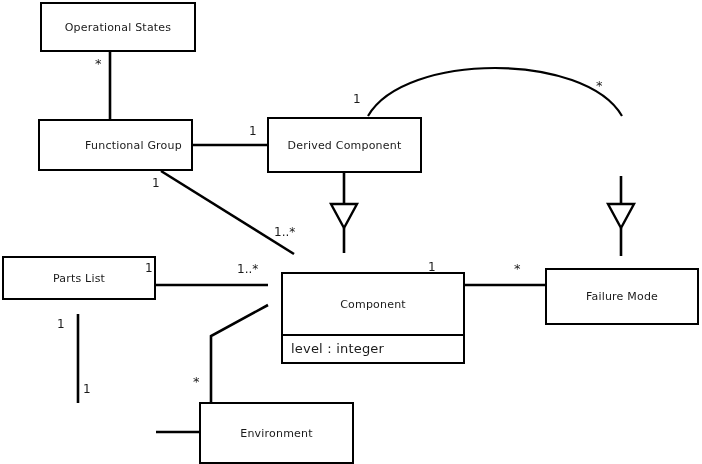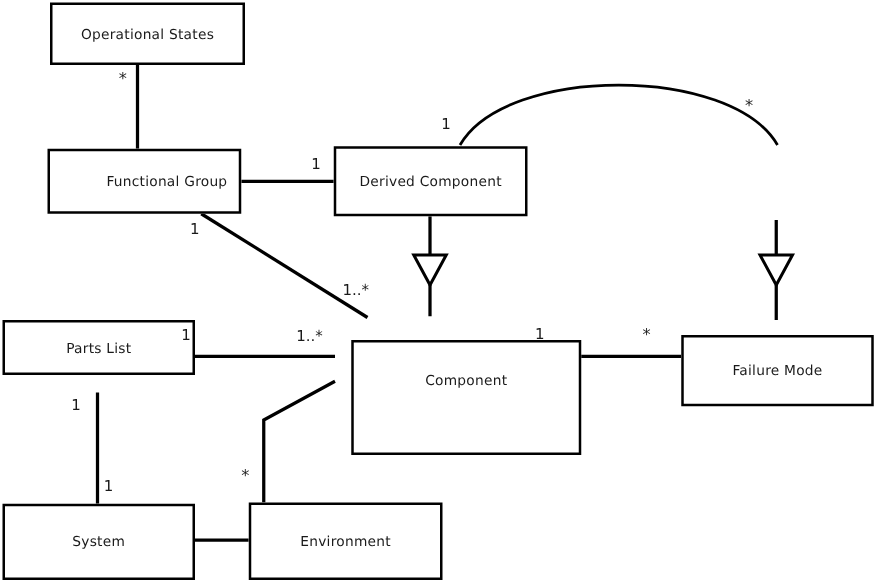--- a/index.html
+++ b/index.html
@@ -91,29 +91,27 @@
     <div class="uml-name">Derived Component</div>
   </div>
 
 
   <div class="uml-class" style="left:2px;top:256px;width:154px;height:44px;">
     <div class="uml-name">Parts List</div>
   </div>
 
   <div class="uml-class has-attrs" style="left:281px;top:253px;width:184px;height:92px;margin-top:19px;">
     <div class="uml-name" style="height:60px;">Component</div>
+    <div class="uml-attrs">level : integer</div>
   </div>
 
   <div class="uml-class" style="left:545px;top:268px;width:154px;height:57px;">
     <div class="uml-name">Failure Mode</div>
   </div>
 
-  <div class="uml-class" style="left:2px;top:403px;width:154px;height:61px;">
-    <div class="uml-name">System</div>
-  </div>
 
   <div class="uml-class" style="left:199px;top:402px;width:155px;height:62px;">
     <div class="uml-name">Environment</div>
   </div>
 
   <div class="mult star" style="left:95px;top:57px;">*</div>
 
   <div class="mult" style="left:249px;top:125px;">1</div>
 
   <div class="mult" style="left:353px;top:93px;">1</div>

